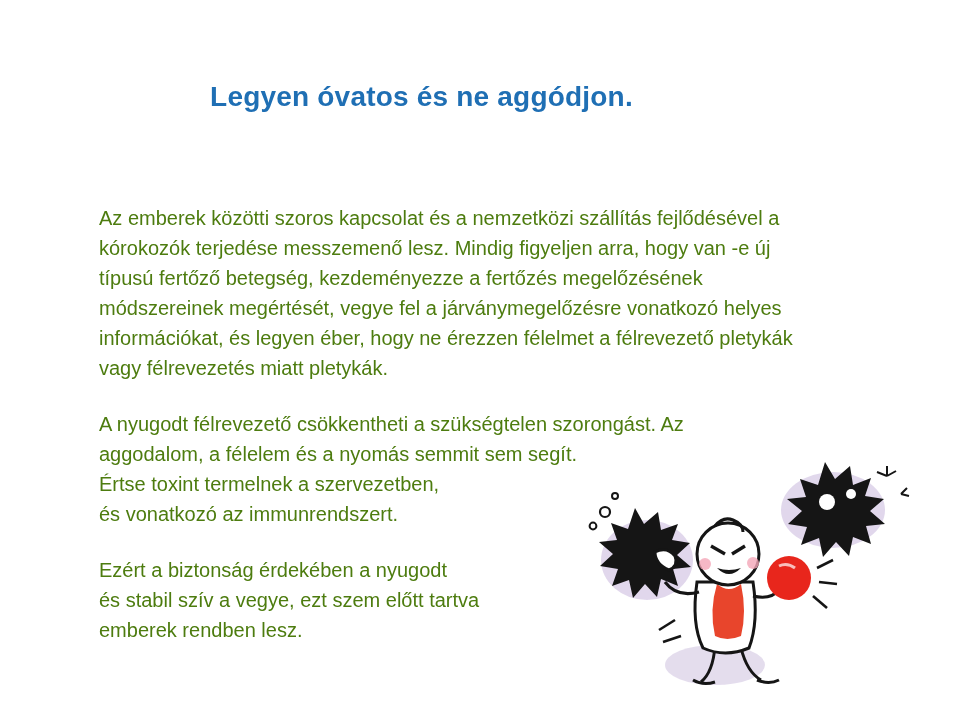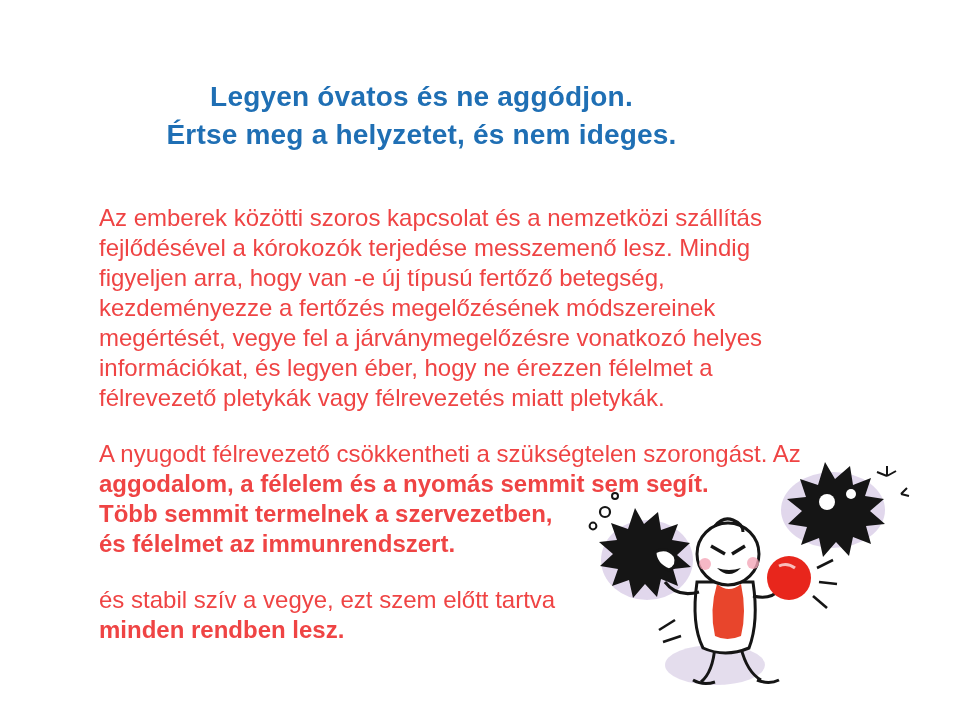--- a/index.html
+++ b/index.html
@@ -33,30 +33,29 @@
     letter-spacing: 0.2px;
   }
   .title-line {
     display: block;
   }
   .body-block {
     position: absolute;
     top: 203px;
     left: 99px;
     width: 730px;
-    color: #ef4444;
-    font-size: 24px;
+    color: #4d7c0f;
+    font-size: 20px;
     line-height: 30px;
   }
   .para {
     margin: 0 0 0 0;
   }
   .para + .para {
     margin-top: 26px;
-    font-weight: bold;
   }
   .para.tight + .para.tight {
     margin-top: 0;
   }
   .para-gap {
     height: 26px;
   }
   
   .illustration {
     position: absolute;
@@ -70,37 +69,37 @@
     display: block;
   }
 </style>
 </head>
 <body>
 
 <div class="slide">
 
   <div class="title-block">
     <span class="title-line">Legyen óvatos és ne aggódjon.</span>
-    <span class="title-line">Értse meg a helyzetet, és nem ideges.</span>
   </div>
 
   <div class="body-block">
     <p class="para">Az emberek közötti szoros kapcsolat és a nemzetközi szállítás fejlődésével a kórokozók terjedése messzemenő lesz. Mindig figyeljen arra, hogy van -e új típusú fertőző betegség, kezdeményezze a fertőzés megelőzésének módszereinek megértését, vegye fel a járványmegelőzésre vonatkozó helyes információkat, és legyen éber, hogy ne érezzen félelmet a félrevezető pletykák vagy félrevezetés miatt pletykák.</p>
 
     <div class="para-gap"></div>
 
     <p class="para tight">A nyugodt félrevezető csökkentheti a szükségtelen szorongást. Az</p>
     <p class="para tight">aggodalom, a félelem és a nyomás semmit sem segít.</p>
-    <p class="para tight">Több semmit termelnek a szervezetben,</p>
-    <p class="para tight">és félelmet az immunrendszert.</p>
+    <p class="para tight">Értse toxint termelnek a szervezetben,</p>
+    <p class="para tight">és vonatkozó az immunrendszert.</p>
 
     <div class="para-gap"></div>
 
+    <p class="para tight">Ezért a biztonság érdekében a nyugodt</p>
     <p class="para tight">és stabil szív a vegye, ezt szem előtt tartva</p>
-    <p class="para tight"> minden rendben lesz.</p>
+    <p class="para tight"> emberek rendben lesz.</p>
   </div>
 
   <div class="illustration">
     <svg width="370" height="240" viewBox="0 0 370 240" xmlns="http://www.w3.org/2000/svg">
 
       <g opacity="0.55">
         <ellipse cx="82" cy="110" rx="46" ry="40" fill="#c9b8dd"></ellipse>
         <ellipse cx="268" cy="60" rx="52" ry="38" fill="#c9b8dd"></ellipse>
         <ellipse cx="150" cy="215" rx="50" ry="20" fill="#cfc2e0"></ellipse>
       </g>

